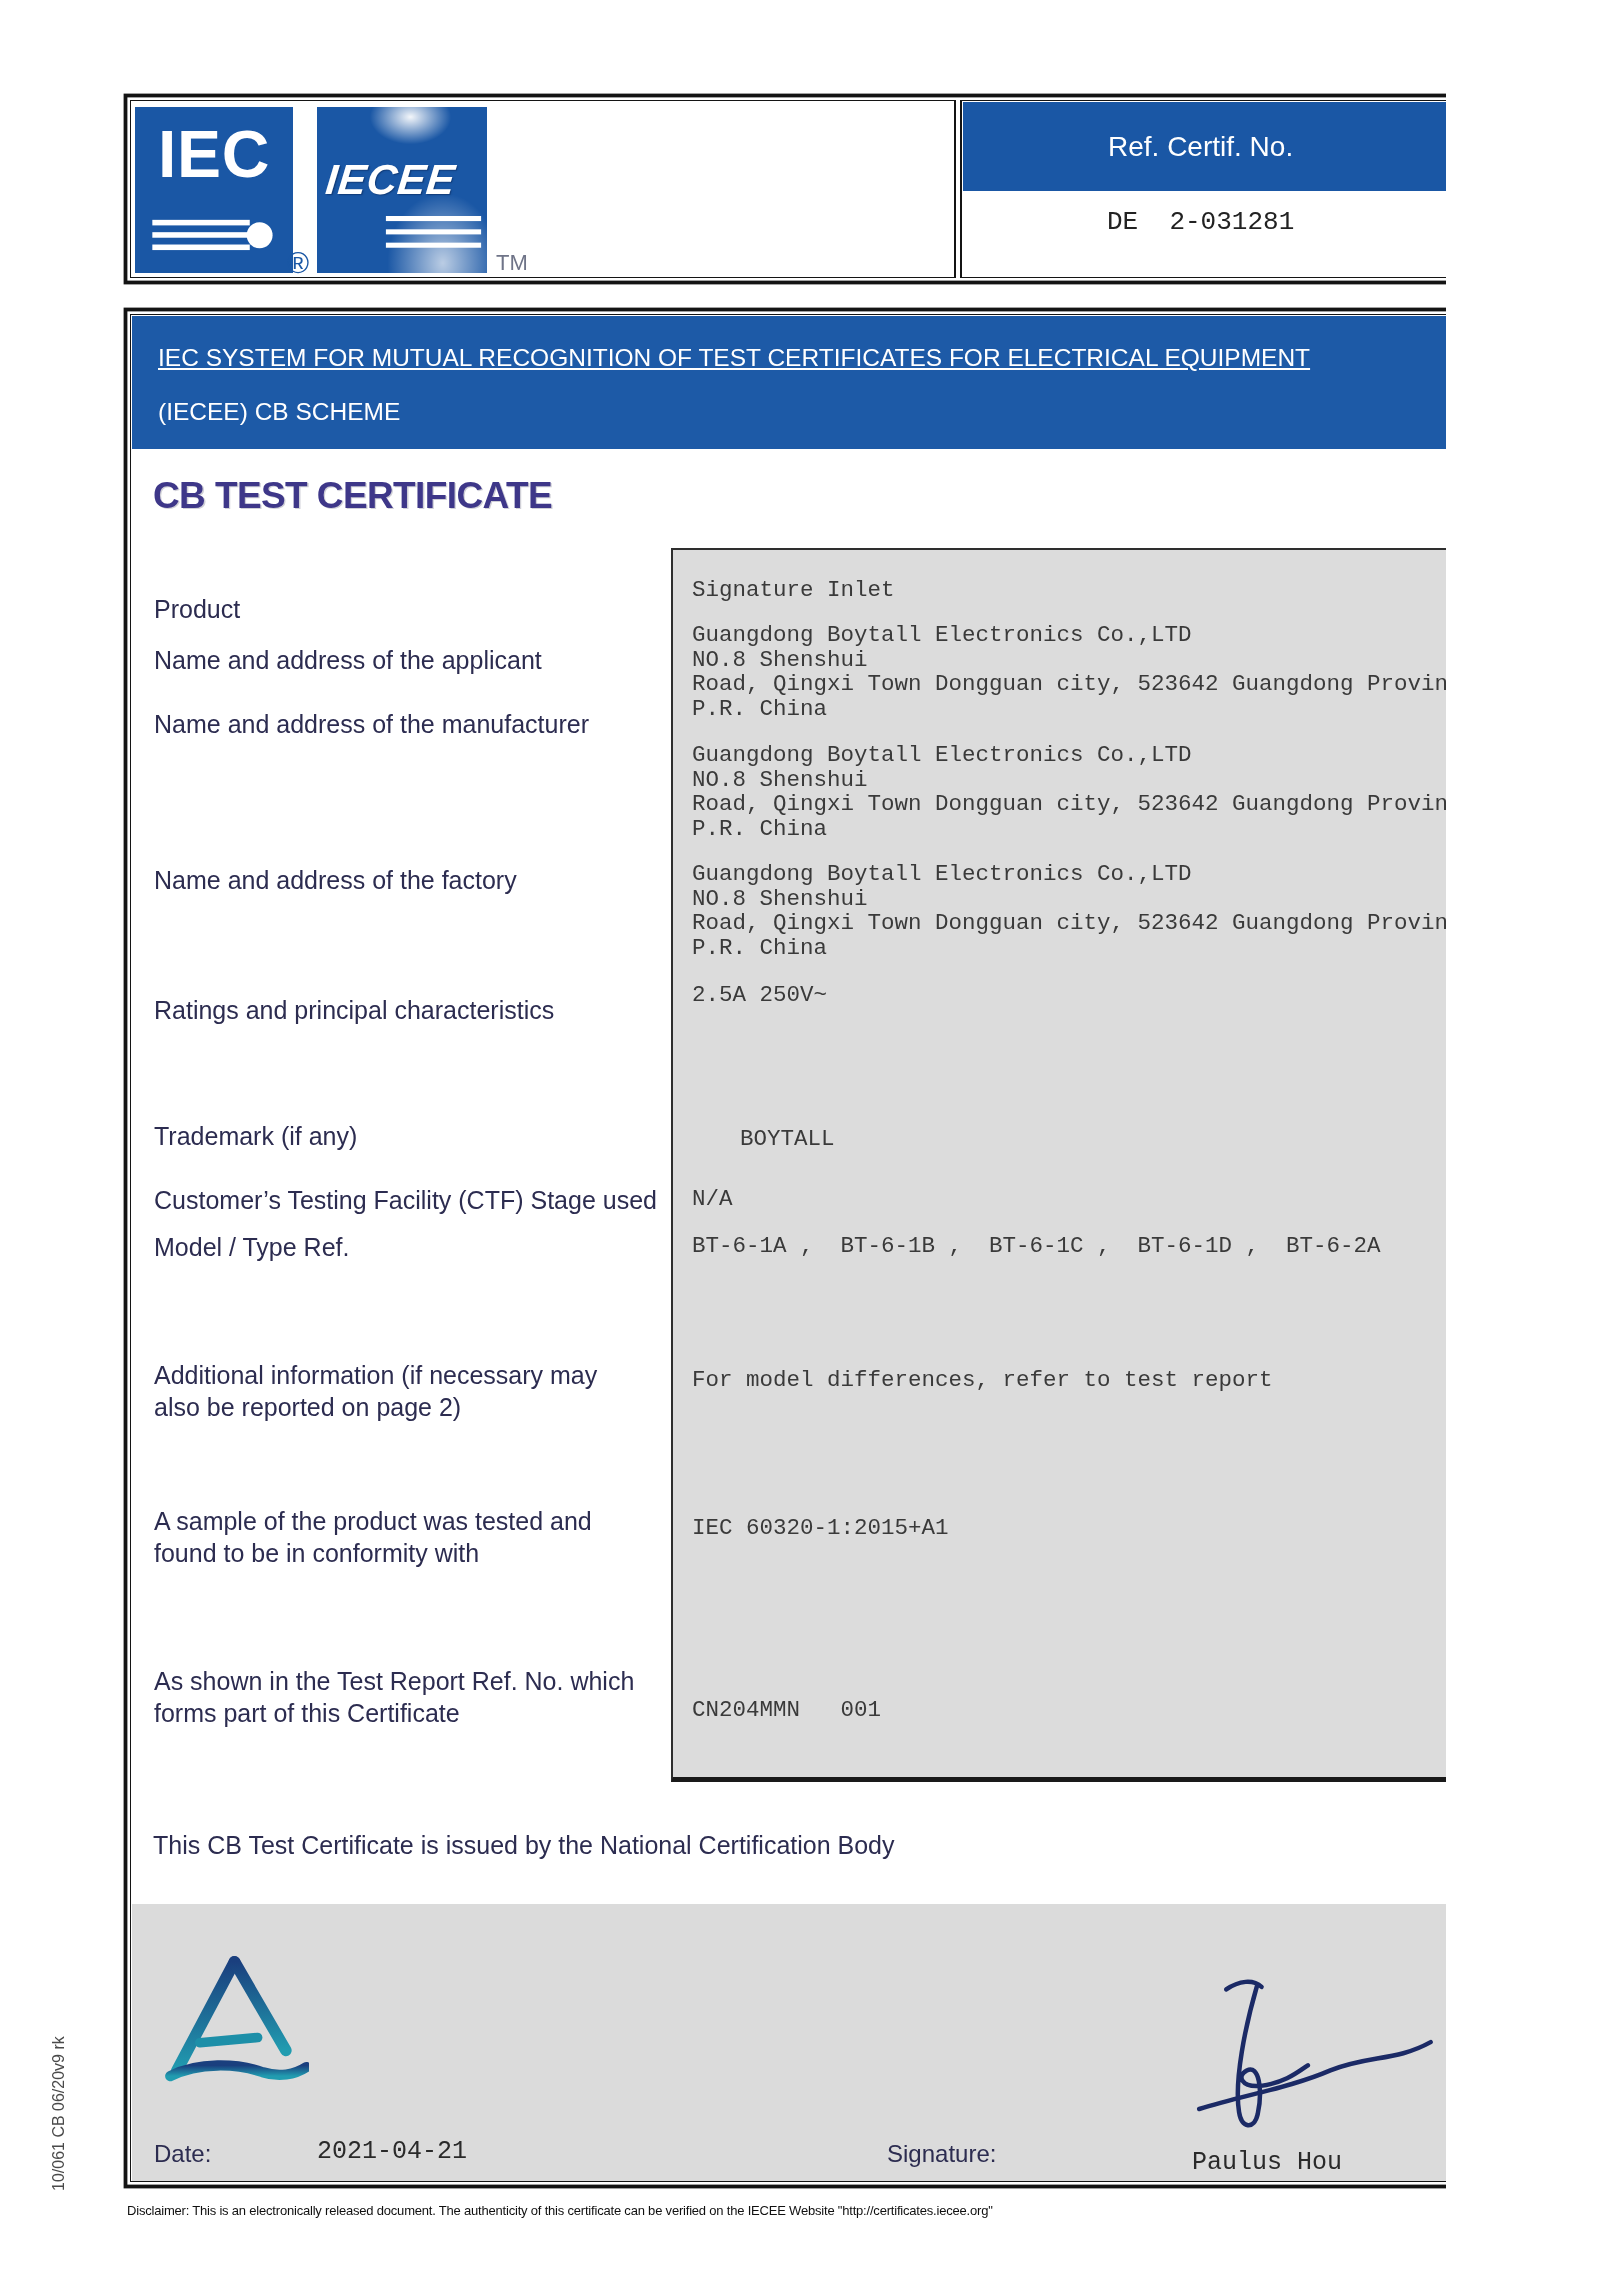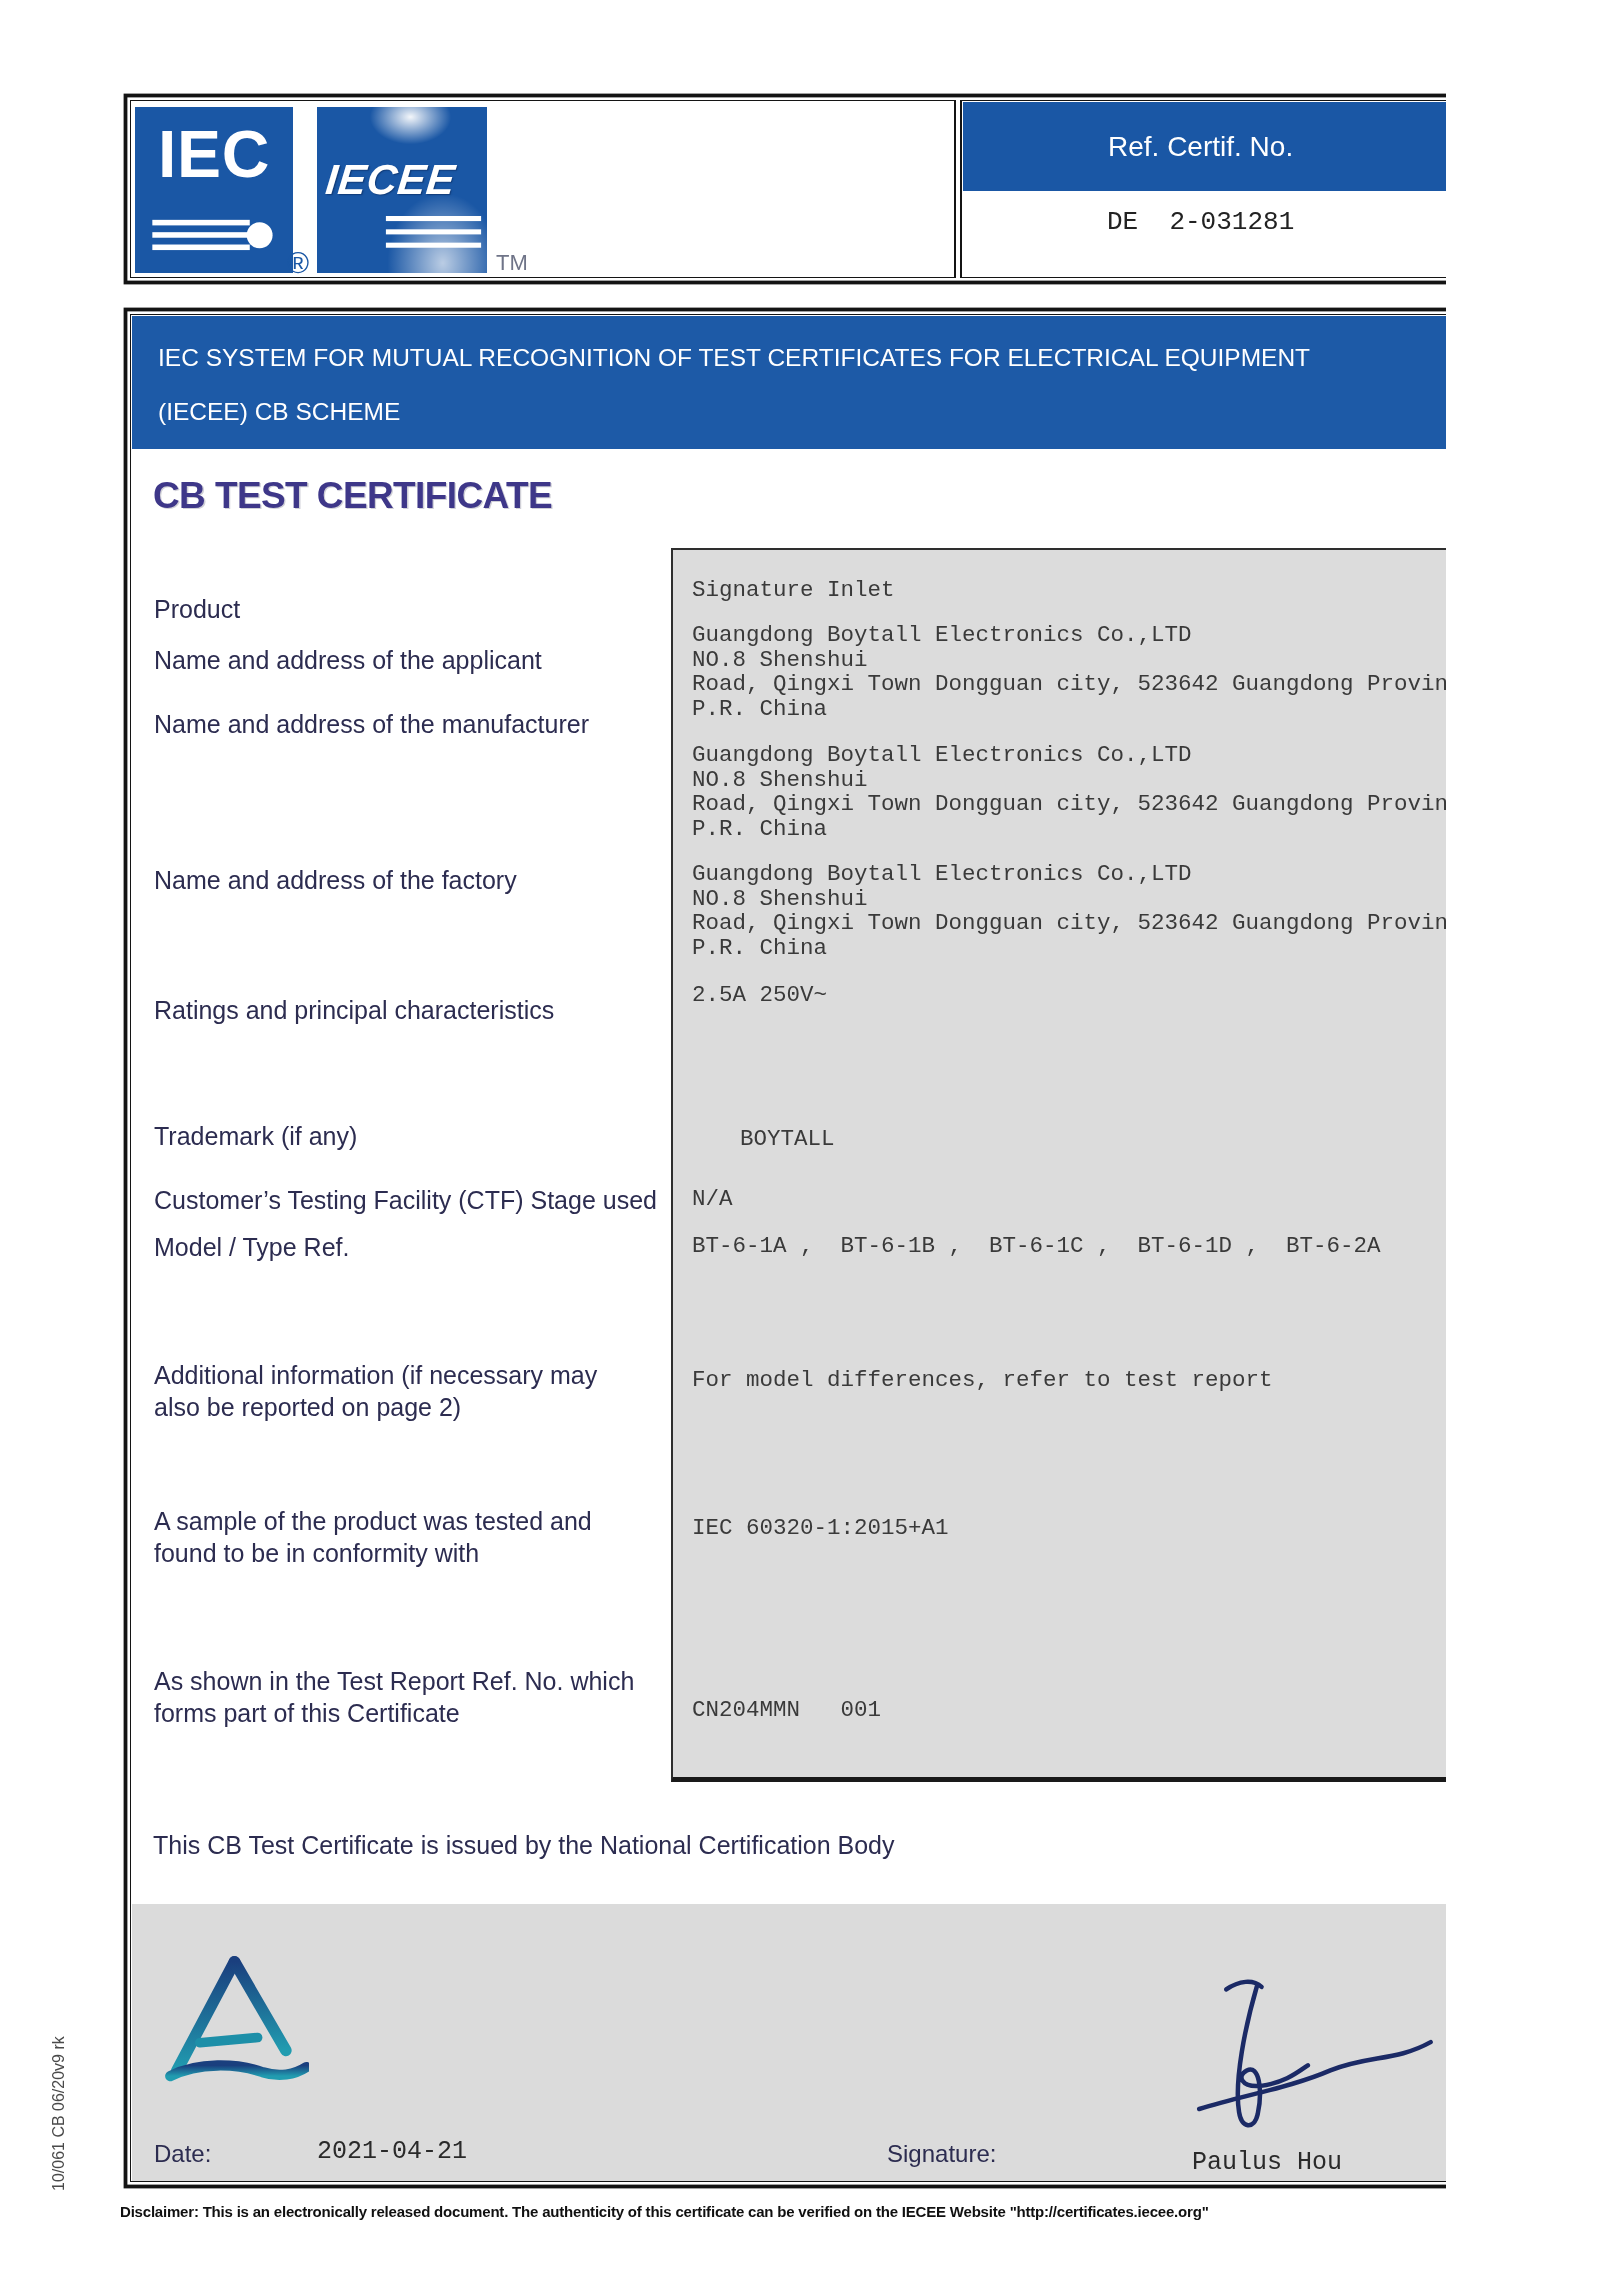--- a/index.html
+++ b/index.html
@@ -99,22 +99,22 @@
   .signature-svg { position:absolute; left:1123px; top:1974px; width:335px; height:180px; z-index:5; }
   .date-label { position:absolute; left:154px; top:2140px; font-size:24px; color:#2c2c50; z-index:4; }
   .date-value { position:absolute; left:317px; top:2137px; font-family:"Liberation Mono","DejaVu Sans Mono",monospace; font-size:25px; color:#2a2a2a; z-index:4; }
   .sig-label { position:absolute; left:887px; top:2140px; font-size:24px; color:#2c2c50; z-index:4; }
   .sig-name { position:absolute; left:1192px; top:2148px; font-family:"Liberation Mono","DejaVu Sans Mono",monospace; font-size:25px; color:#2a2a2a; z-index:5; }
   .margin-code {
     position:absolute; left:50px; top:2191px; transform:rotate(-90deg);
     transform-origin:0 0; font-size:16px; color:#4a4a4a; white-space:nowrap; z-index:4;
   }
   .disclaimer {
-    position:absolute; left:120px; top:2203px; width:1416px; font-size:15px;
-    font-weight:700; color:#101010; z-index:4; letter-spacing:-0.2px; white-space:nowrap;
+    position:absolute; left:127px; top:2203px; width:1416px; font-size:13px;
+    font-weight:400; color:#101010; z-index:4; letter-spacing:-0.2px; white-space:nowrap;
   }
 </style>
 </head>
 <body>
 
 <div class="page">
 
   <div class="frame" style="left:130px; top:100px; width:1413px; height:178px;"></div>
 
   <div class="iec-logo">
@@ -141,21 +141,21 @@
   <div class="header-divider"></div>
 
   <div class="ref-bar">
     <span>Ref. Certif. No.</span>
   </div>
   <div class="ref-value">DE  2-031281</div>
 
   <div class="frame" style="left:130px; top:314px; width:1413px; height:1868px;"></div>
 
   <div class="banner">
-    <div class="banner-line" style="top:28px;">IEC SYSTEM FOR MUTUAL RECOGNITION OF TEST CERTIFICATES FOR ELECTRICAL EQUIPMENT</div>
+    <div class="banner-line" style="top:28px;text-decoration:underline;">IEC SYSTEM FOR MUTUAL RECOGNITION OF TEST CERTIFICATES FOR ELECTRICAL EQUIPMENT</div>
     <div class="banner-line" style="top:82px;">(IECEE) CB SCHEME</div>
   </div>
 
   <div class="cert-title">CB TEST CERTIFICATE</div>
 
   <div class="value-panel"></div>
 
   <div class="field-label" style="top:573px;margin-top:20px;">Product</div>
   <div class="field-label" style="top:644px;">Name and address of the applicant</div>
   <div class="field-label" style="top:708px;">Name and address of the manufacturer</div>

